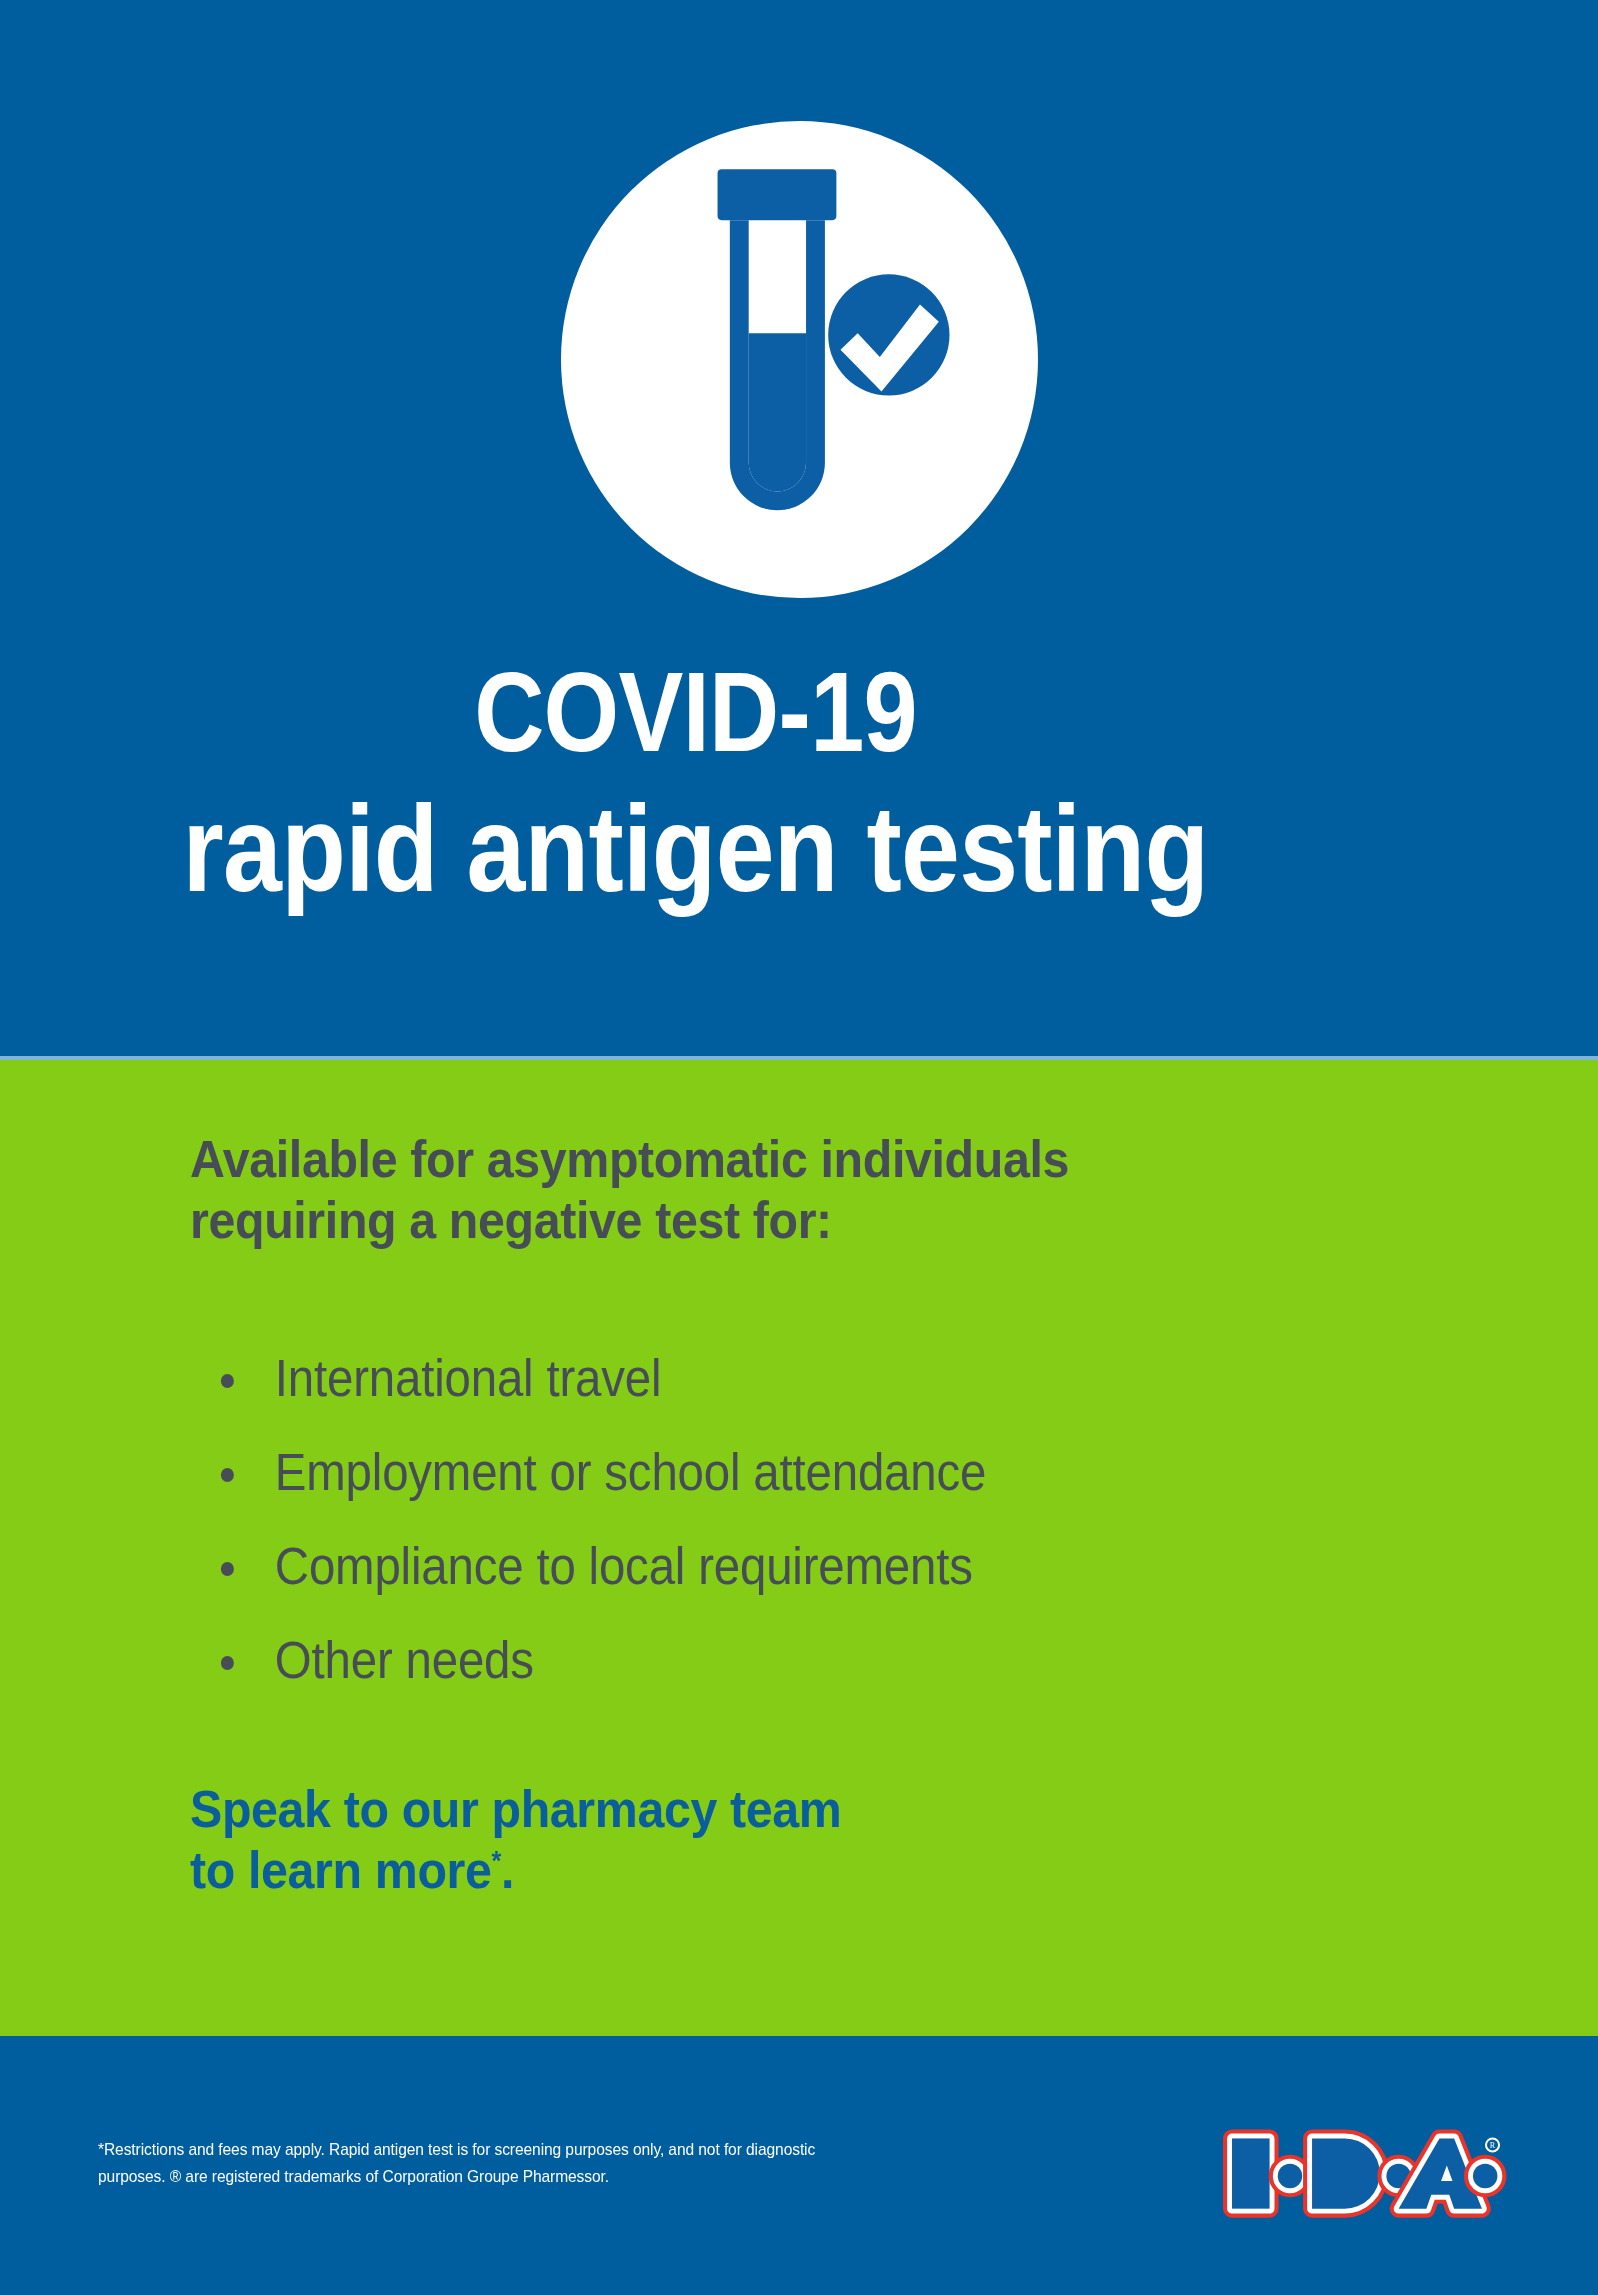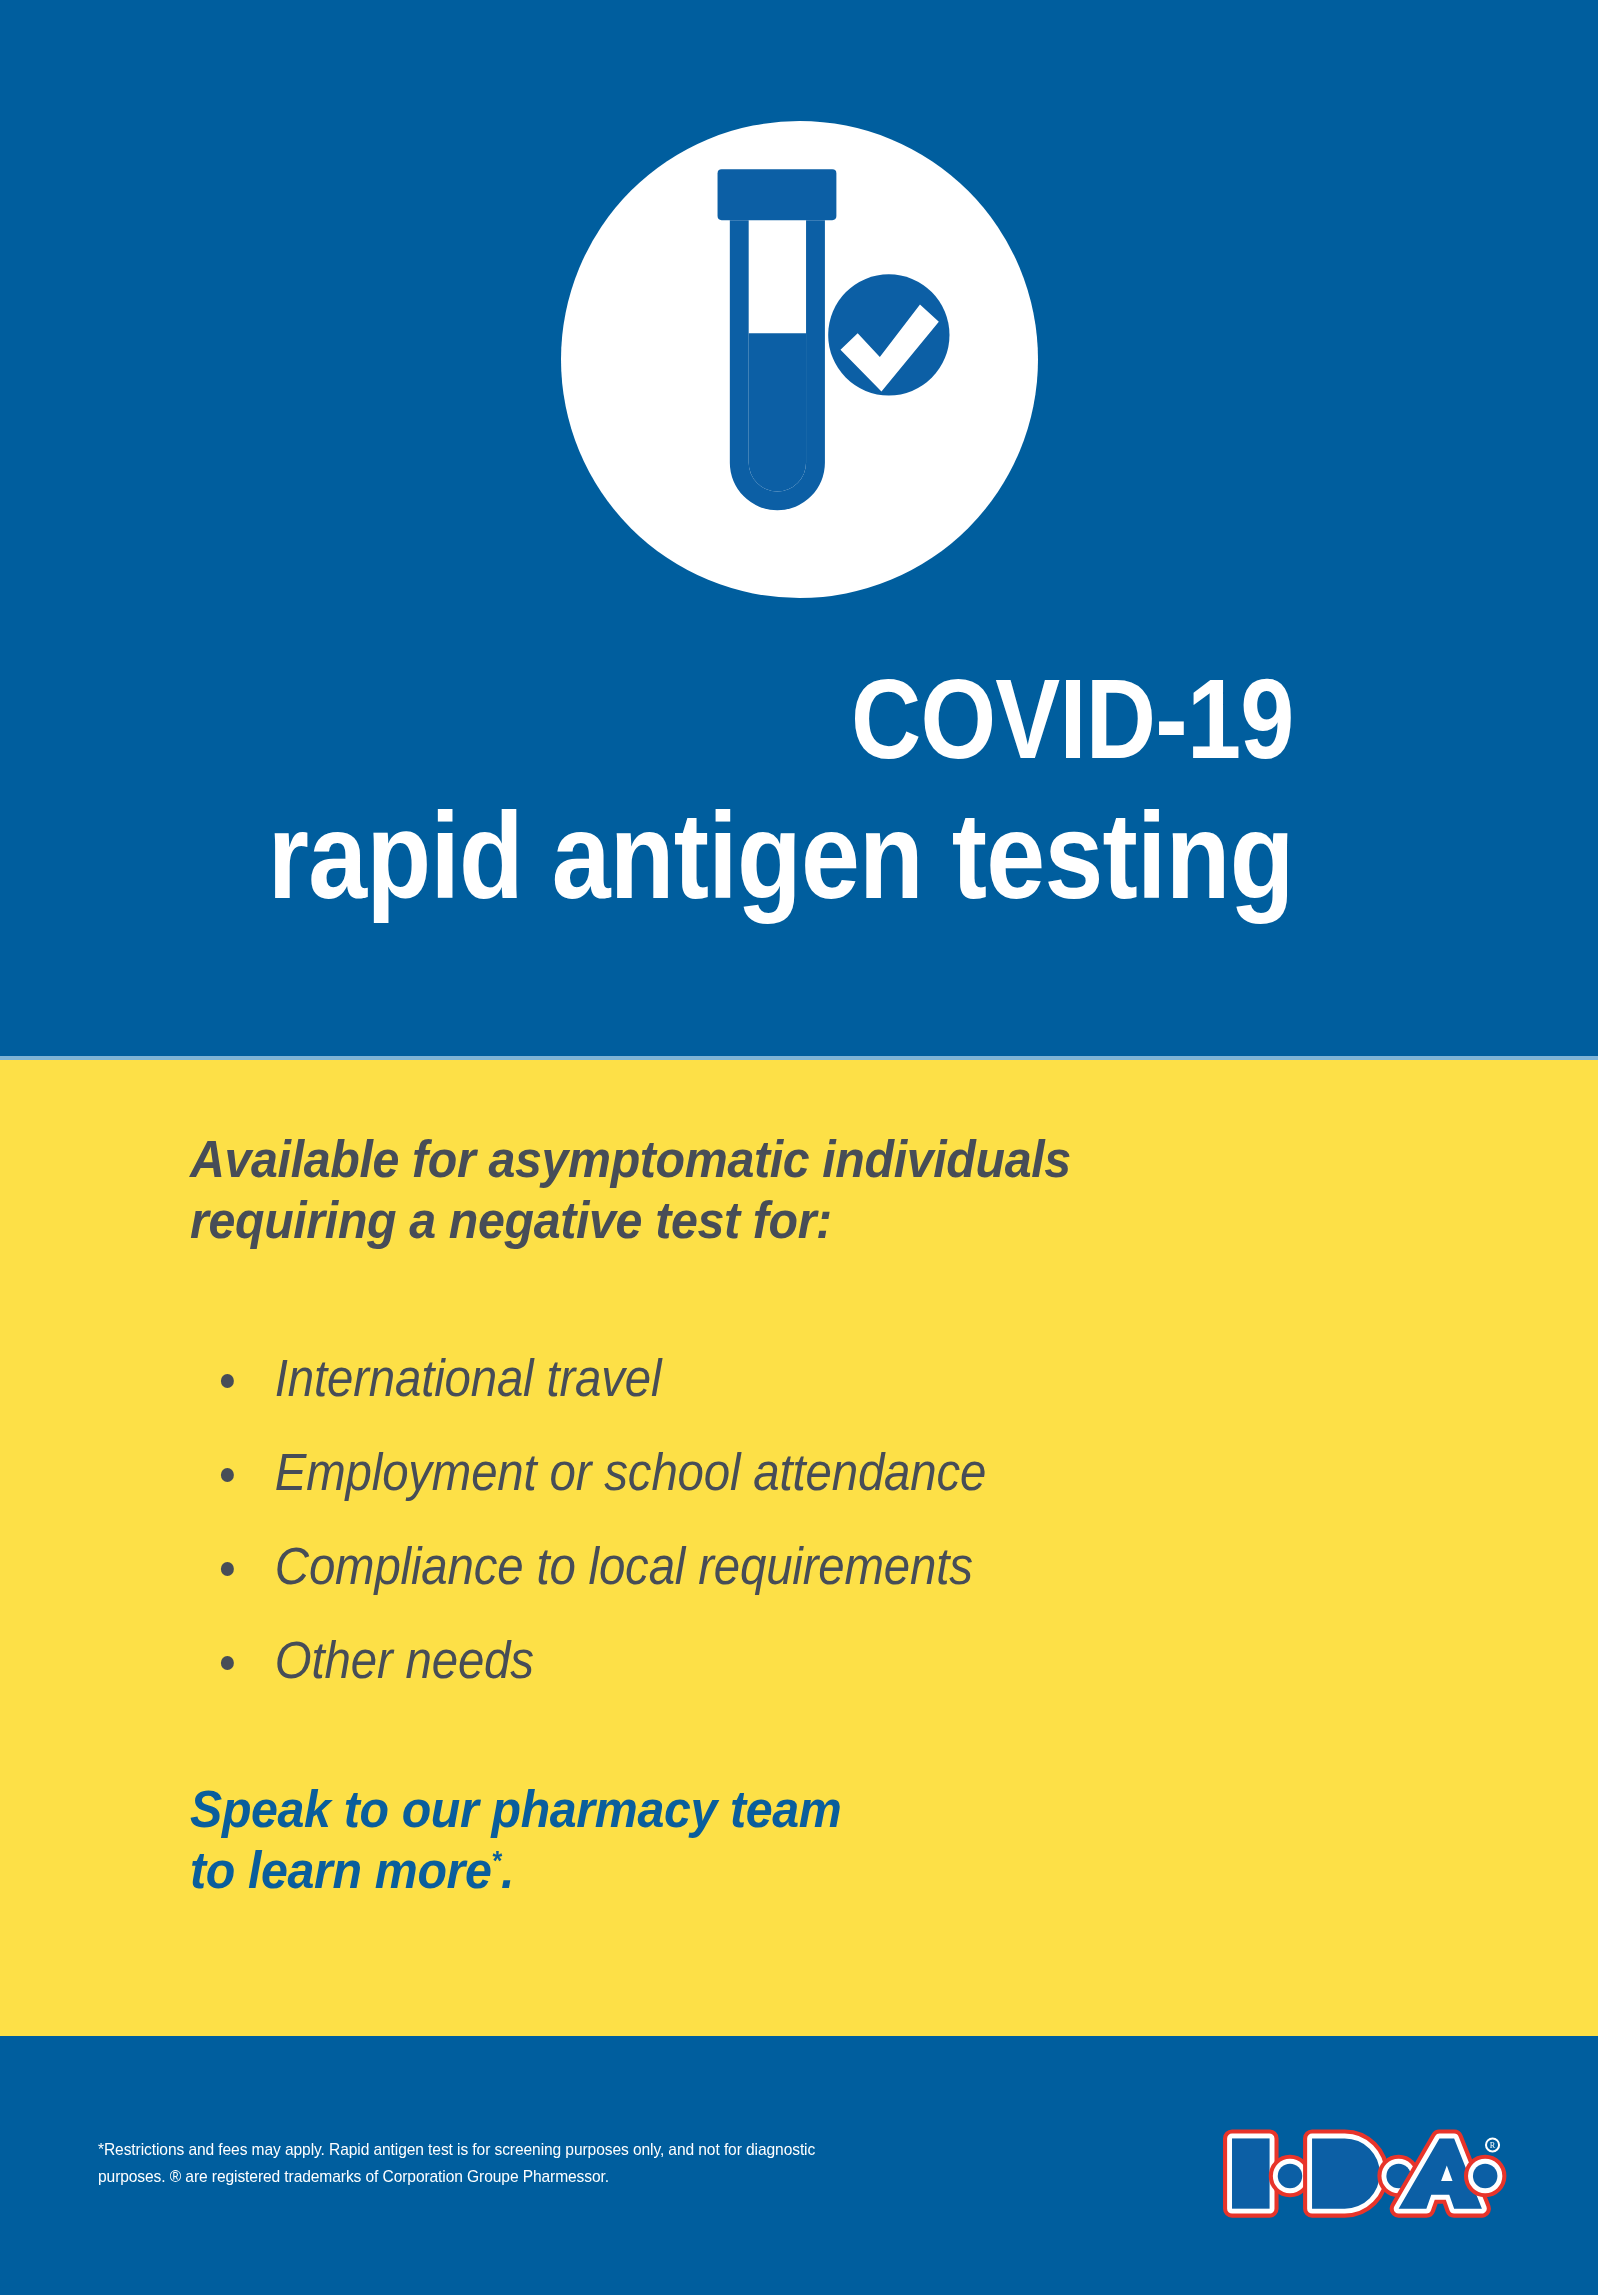--- a/index.html
+++ b/index.html
@@ -64,22 +64,21 @@
     height: 477px;
     display: block;
   }
 
   
   .title-block {
     position: absolute;
     left: 0;
     top: 656px;
     width: 1391px;
-    text-align: right;
-    margin-top: 7px;
+    text-align: center;
   }
   .title-line {
     color: #ffffff;
     font-weight: bold;
     font-size: 113px;
     line-height: 1.0;
     letter-spacing: -0.8px;
     white-space: nowrap;
     transform: scaleX(0.86);
     transform-origin: center center;
@@ -89,22 +88,21 @@
     font-size: 123px;
   }
 
   
   .body-area {
     position: absolute;
     left: 0;
     top: 1060px;
     width: 1599px;
     height: 1140px;
-    background: #fde047;
-    font-style: italic;
+    background: #84cc16;
   }
 
   .lead {
     position: absolute;
     left: 190px;
     top: 69px;
     width: 1279px;
     color: #474D57;
     font-weight: bold;
     font-size: 52px;

